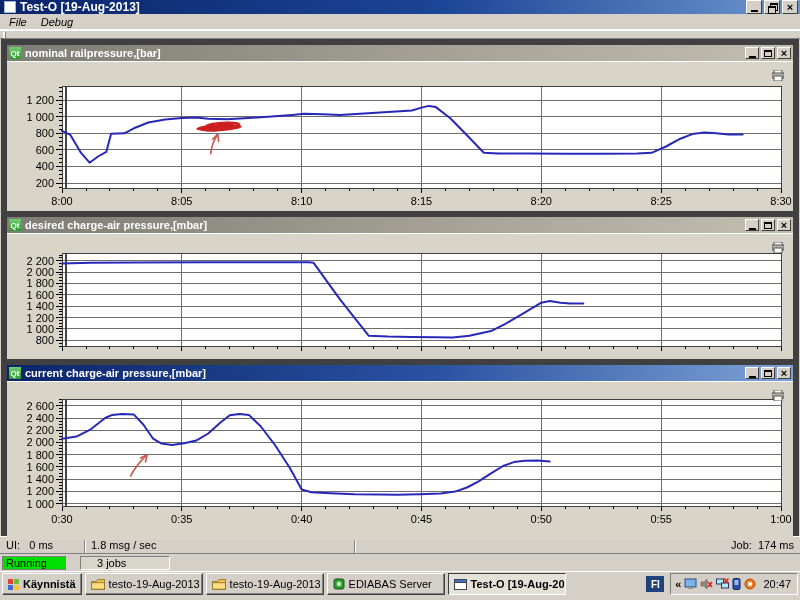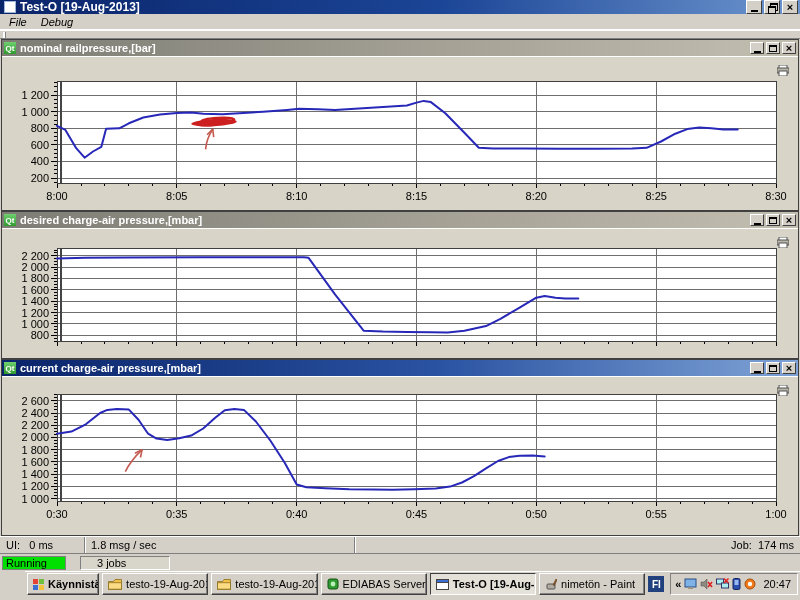--- a/index.html
+++ b/index.html
@@ -18,39 +18,39 @@
   .g-max{width:8px;height:7px;border:1px solid #000;border-top-width:2px;}
   .g-restore{width:9px;height:8px;position:relative;}
   .g-restore:before{content:"";position:absolute;left:2px;top:0;width:6px;height:5px;border:1px solid #000;border-top-width:2px;}
   .g-restore:after{content:"";position:absolute;left:0;top:3px;width:6px;height:5px;border:1px solid #000;border-top-width:2px;background:#d4d0c8;}
   .g-close{font-weight:bold;font-size:11px;line-height:10px;}
   .menubar{height:16px;display:flex;align-items:center;background:#d4d0c8;border-bottom:1px solid #fff;padding-left:2px;font-style:italic;}
   .menu-item{font-size:11px;padding:1px 7px;color:#000;}
   .toolstrip{height:9px;background:#d4d0c8;border-top:1px solid #fff;border-bottom:1px solid #808080;position:relative;}
   .grip{position:absolute;left:3px;top:1px;width:3px;height:6px;border-left:2px solid #fff;border-right:1px solid #808080;}
   
-  .panel{width:798px;margin:0 1px;border:1px solid #404040;background:#d8d5c8;position:relative;}
+  .panel{width:798px;margin:0 1px;border:6px solid #404040;background:#d8d5c8;position:relative;}
   .ptitle{height:16px;display:flex;align-items:center;padding:0 2px;
     background:linear-gradient(90deg,#7d7d75 0%,#a8a498 60%,#c2beb0 100%);color:#fff;}
   .ptitle.active{background:linear-gradient(90deg,#0a246a 0%,#2a53a2 55%,#7fa3d6 100%);}
   .qt-badge{width:12px;height:12px;background:linear-gradient(180deg,#6ed06e,#2f9a2f);color:#fff;
     font-size:8px;font-weight:bold;display:flex;align-items:center;justify-content:center;margin-right:4px;flex:none;}
   .ptitle .t{font-size:11px;font-weight:bold;white-space:nowrap;}
   .pbtn{width:14px;height:12px;}
   .pclient{position:relative;background:#d8d5c8;border-top:1px solid #fff;}
   .print-ico{position:absolute;top:5px;right:9px;width:12px;height:11px;}
   
   .statusbar{height:17px;display:flex;align-items:stretch;background:#d4d0c8;border-top:1px solid #fff;font-size:11px;}
   .sseg{display:flex;align-items:center;padding:0 6px;white-space:pre;border-right:1px solid #808080;box-shadow:1px 0 0 #fff;}
   .jobrow{height:18px;display:flex;align-items:center;background:#d4d0c8;padding:1px 2px;gap:14px;border-top:1px solid #808080;}
   .runbox{width:64px;height:14px;background:#00e000;border:1px solid #808080;font-size:11px;padding-left:3px;color:#000;line-height:12px;}
   .jobsbox{width:90px;height:14px;background:#d8d5ca;border-top:1px solid #808080;border-left:1px solid #808080;
     border-bottom:1px solid #fff;border-right:1px solid #fff;font-size:11px;padding-left:16px;line-height:12px;}
   
-  .taskbar{height:25px;background:#d4d0c8;border-top:1px solid #fff;display:flex;align-items:center;padding:1px 2px;gap:3px;margin-left:25px;}
+  .taskbar{height:25px;background:#d4d0c8;border-top:1px solid #fff;display:flex;align-items:center;padding:1px 2px;gap:3px;}
   .tbtn{height:22px;background:#d4d0c8;border-top:1px solid #fff;border-left:1px solid #fff;
     border-right:1px solid #404040;border-bottom:1px solid #404040;box-shadow:inset -1px -1px 0 #808080;
     display:flex;align-items:center;font-size:11px;padding:0 5px;gap:4px;white-space:nowrap;overflow:hidden;}
   .tbtn.start{font-weight:bold;}
   .tbtn.task{width:118px;}
   .tbtn.active{font-weight:bold;background:#e4e1d8;border-top:1px solid #404040;border-left:1px solid #404040;
     border-right:1px solid #fff;border-bottom:1px solid #fff;box-shadow:none;}
   .tico{flex:none;display:inline-flex;}
   .langbadge{width:18px;height:16px;background:#20407e;color:#fff;font-size:10px;font-weight:bold;
     display:flex;align-items:center;justify-content:center;margin-left:auto;}
@@ -542,29 +542,20 @@
       </span>
       <span class="tbtn task active">
         <span class="tico">
           <svg width="13" height="11" viewBox="0 0 13 11">
             <rect x="0.5" y="0.5" width="12" height="10" fill="#fff" stroke="#444"></rect>
             <rect x="0.5" y="0.5" width="12" height="3" fill="#3b6fd4" stroke="#444"></rect>
           </svg>
         </span>
         <span>Test-O [19-Aug-20...</span>
       </span>
-      <span class="tbtn task">
-        <span class="tico">
-          <svg width="12" height="12" viewBox="0 0 12 12">
-            <rect x="2" y="6" width="8" height="5" rx="1" fill="#b0aca0" stroke="#555"></rect>
-            <path d="M8 7 L11 1 L12 2 L9.5 7.5 Z" fill="#8a5a2a" stroke="#5a3a18" stroke-width="0.6"></path>
-          </svg>
-        </span>
-        <span>nimetön - Paint</span>
-      </span>
       <span class="langbadge">FI</span>
       <span class="tray">
         <span class="chev">«</span>
         <span class="tico">
           <svg width="13" height="12" viewBox="0 0 13 12">
             <rect x="1" y="1" width="11" height="8" fill="#7fb3e8" stroke="#2a4d80"></rect>
             <rect x="4" y="9" width="5" height="2" fill="#9a968a"></rect>
           </svg>
         </span>
         <span class="tico">

